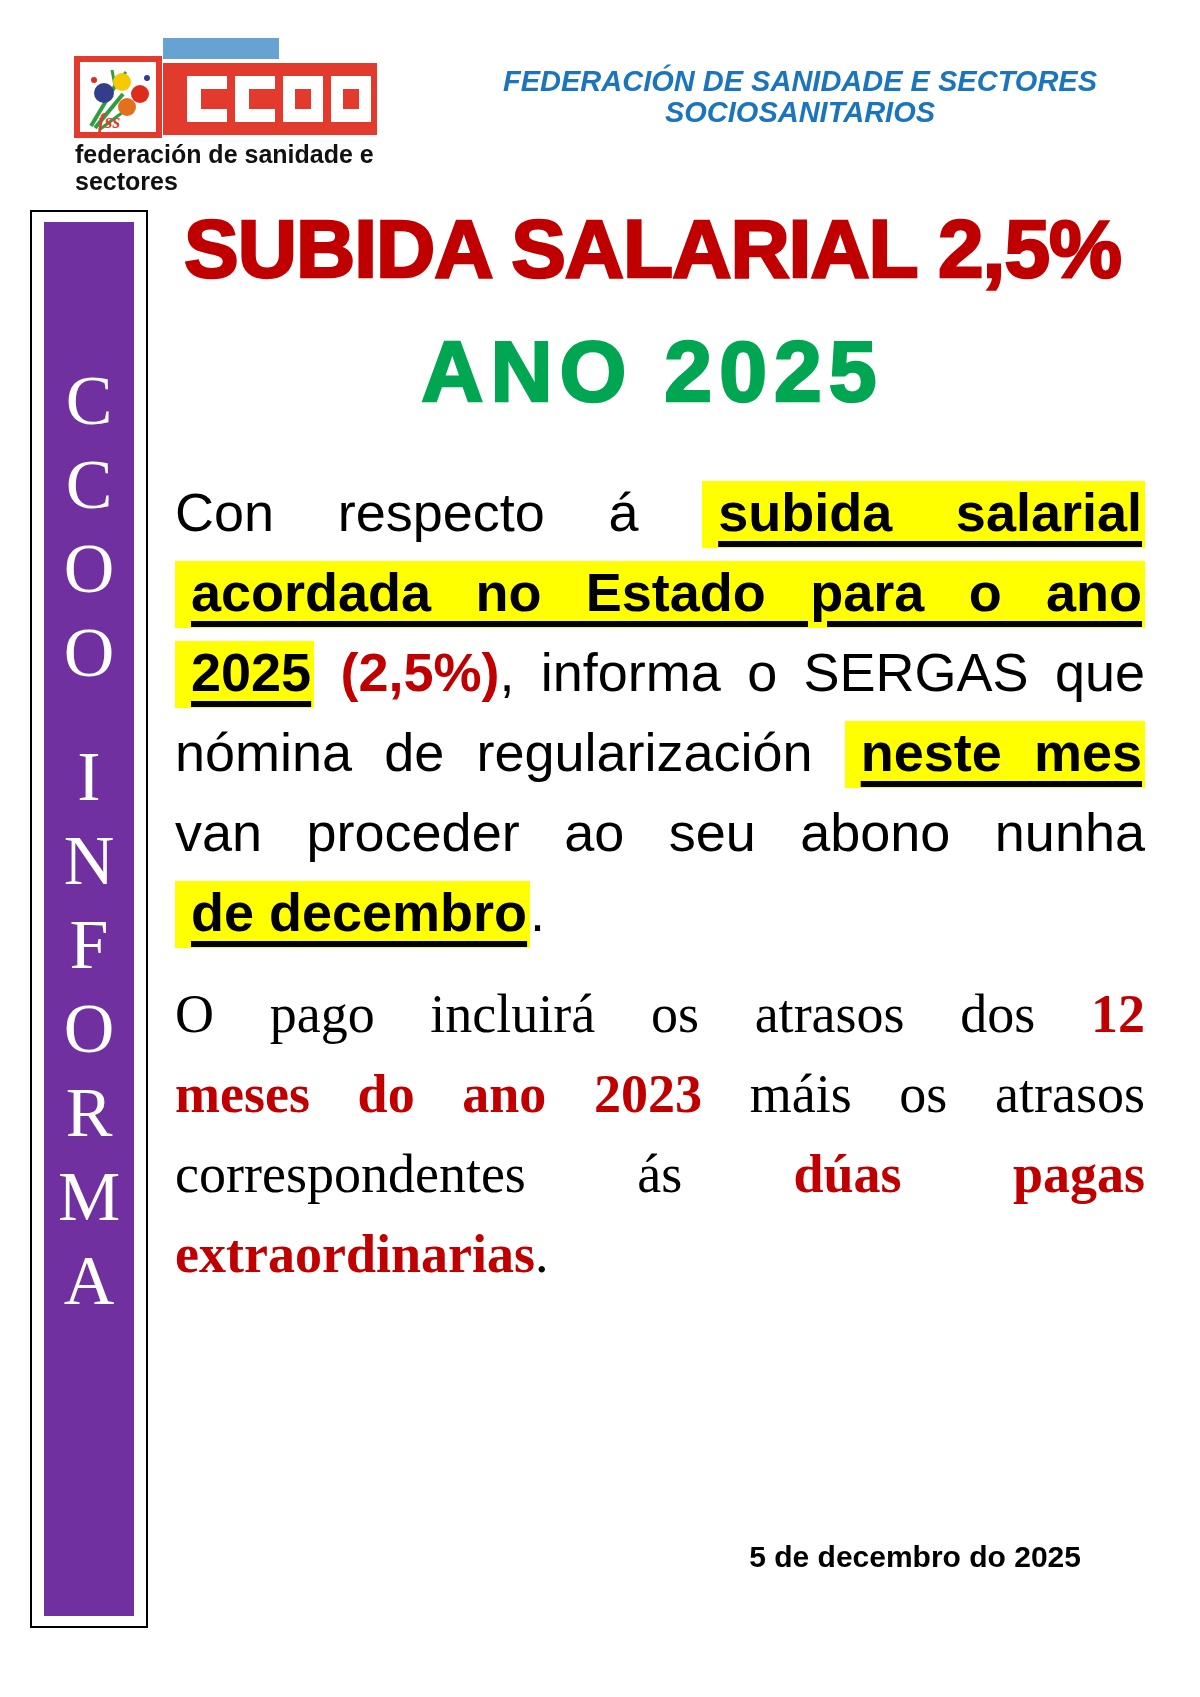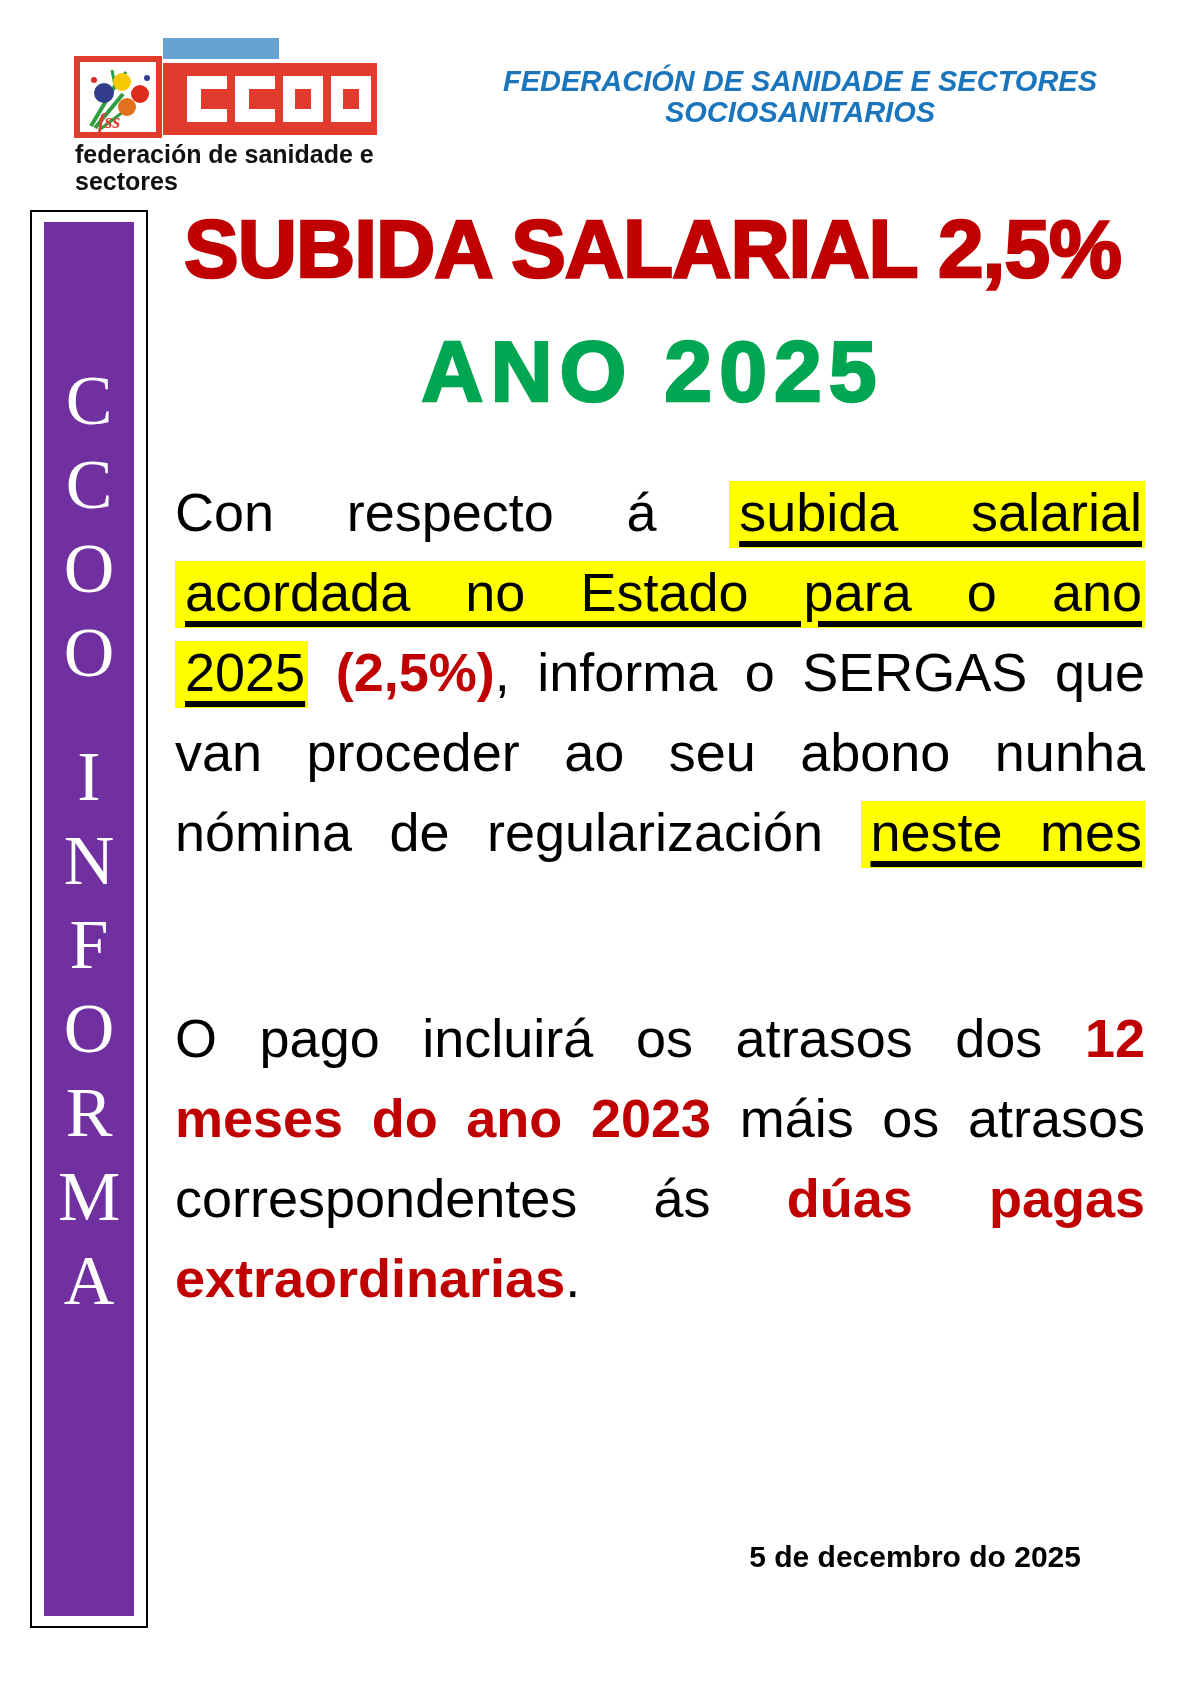--- a/index.html
+++ b/index.html
@@ -34,28 +34,28 @@
   .main-title{position:absolute;left:160px;top:202px;width:985px;text-align:center;
     color:var(--title-red);font-weight:bold;font-size:82px;letter-spacing:-1px;
     -webkit-text-stroke:2.5px var(--title-red);white-space:nowrap;}
   .year-title{position:absolute;left:160px;top:312px;width:985px;text-align:center;
     color:var(--green);font-weight:bold;font-size:86px;letter-spacing:7px;
     -webkit-text-stroke:2.5px var(--green);white-space:nowrap;margin-top:10px;}
 
   
   .para{position:absolute;left:175px;width:970px;font-size:54px;color:#000;}
   .p1{top:472px;}
-  .p2{top:998px;}
+  .p2{top:974px;font-family:Liberation Serif, serif;}
   .line{line-height:80px;text-align:left;white-space:nowrap;}
   .line.j{text-align:justify;text-align-last:justify;white-space:normal;}
   .seg-plain{color:#000;}
   .seg-red{color:var(--accent-red);font-weight:bold;}
-  .seg-hl{background:var(--yellow);color:#000;font-weight:normal;
+  .seg-hl{background:var(--yellow);color:#000;font-weight:bold;
     text-decoration:underline;text-decoration-color:#000;text-decoration-thickness:6px;
-    text-underline-offset:10px;padding:1px 3px 6px 10px;}
+    text-underline-offset:10px;padding:1px 3px 6px 16px;}
 
   
   .info-line{position:absolute;left:175px;top:1428px;width:960px;font-weight:bold;font-size:31px;color:#000;white-space:nowrap;}
   .date-line{position:absolute;left:191px;top:1540px;width:890px;text-align:right;font-weight:bold;font-size:30px;color:#000;white-space:nowrap;}
 
   .visually-hidden{position:absolute;width:1px;height:1px;overflow:hidden;clip:rect(0 0 0 0);white-space:nowrap;}
 </style>
 </head>
 <body>
 
@@ -122,22 +122,23 @@
       </div>
   </div>
 
   <div class="main-title">SUBIDA SALARIAL 2,5%</div>
   <div class="year-title">ANO 2025</div>
 
   <div class="para p1">
       <div class="line j"><span class="seg-plain">Con respecto á </span><span class="seg-hl">subida salarial</span></div>
       <div class="line j"><span class="seg-hl">acordada no Estado para o ano</span></div>
       <div class="line j"><span class="seg-hl">2025</span><span class="seg-plain"> </span><span class="seg-red">(2,5%)</span><span class="seg-plain">, informa o SERGAS que</span></div>
+      <div class="line j"><span class="seg-plain">nómina de regularización </span><span class="seg-hl">neste mes</span></div>
       <div class="line j"><span class="seg-plain">van proceder ao seu abono nunha</span></div>
-      <div class="line j"><span class="seg-plain">nómina de regularización </span><span class="seg-hl">neste mes</span></div>
+      <div class="line"><span class="seg-hl">de decembro</span><span class="seg-plain">.</span></div>
     </div>
   <div class="para p2">
       <div class="line j"><span class="seg-plain">O pago incluirá os atrasos dos </span><span class="seg-red">12</span></div>
       <div class="line j"><span class="seg-red">meses do ano 2023</span><span class="seg-plain"> máis os atrasos</span></div>
       <div class="line j"><span class="seg-plain">correspondentes ás </span><span class="seg-red">dúas pagas</span></div>
       <div class="line"><span class="seg-red">extraordinarias</span><span class="seg-plain">.</span></div>
     </div>
 
   <div class="date-line">5 de decembro do 2025</div>
 

